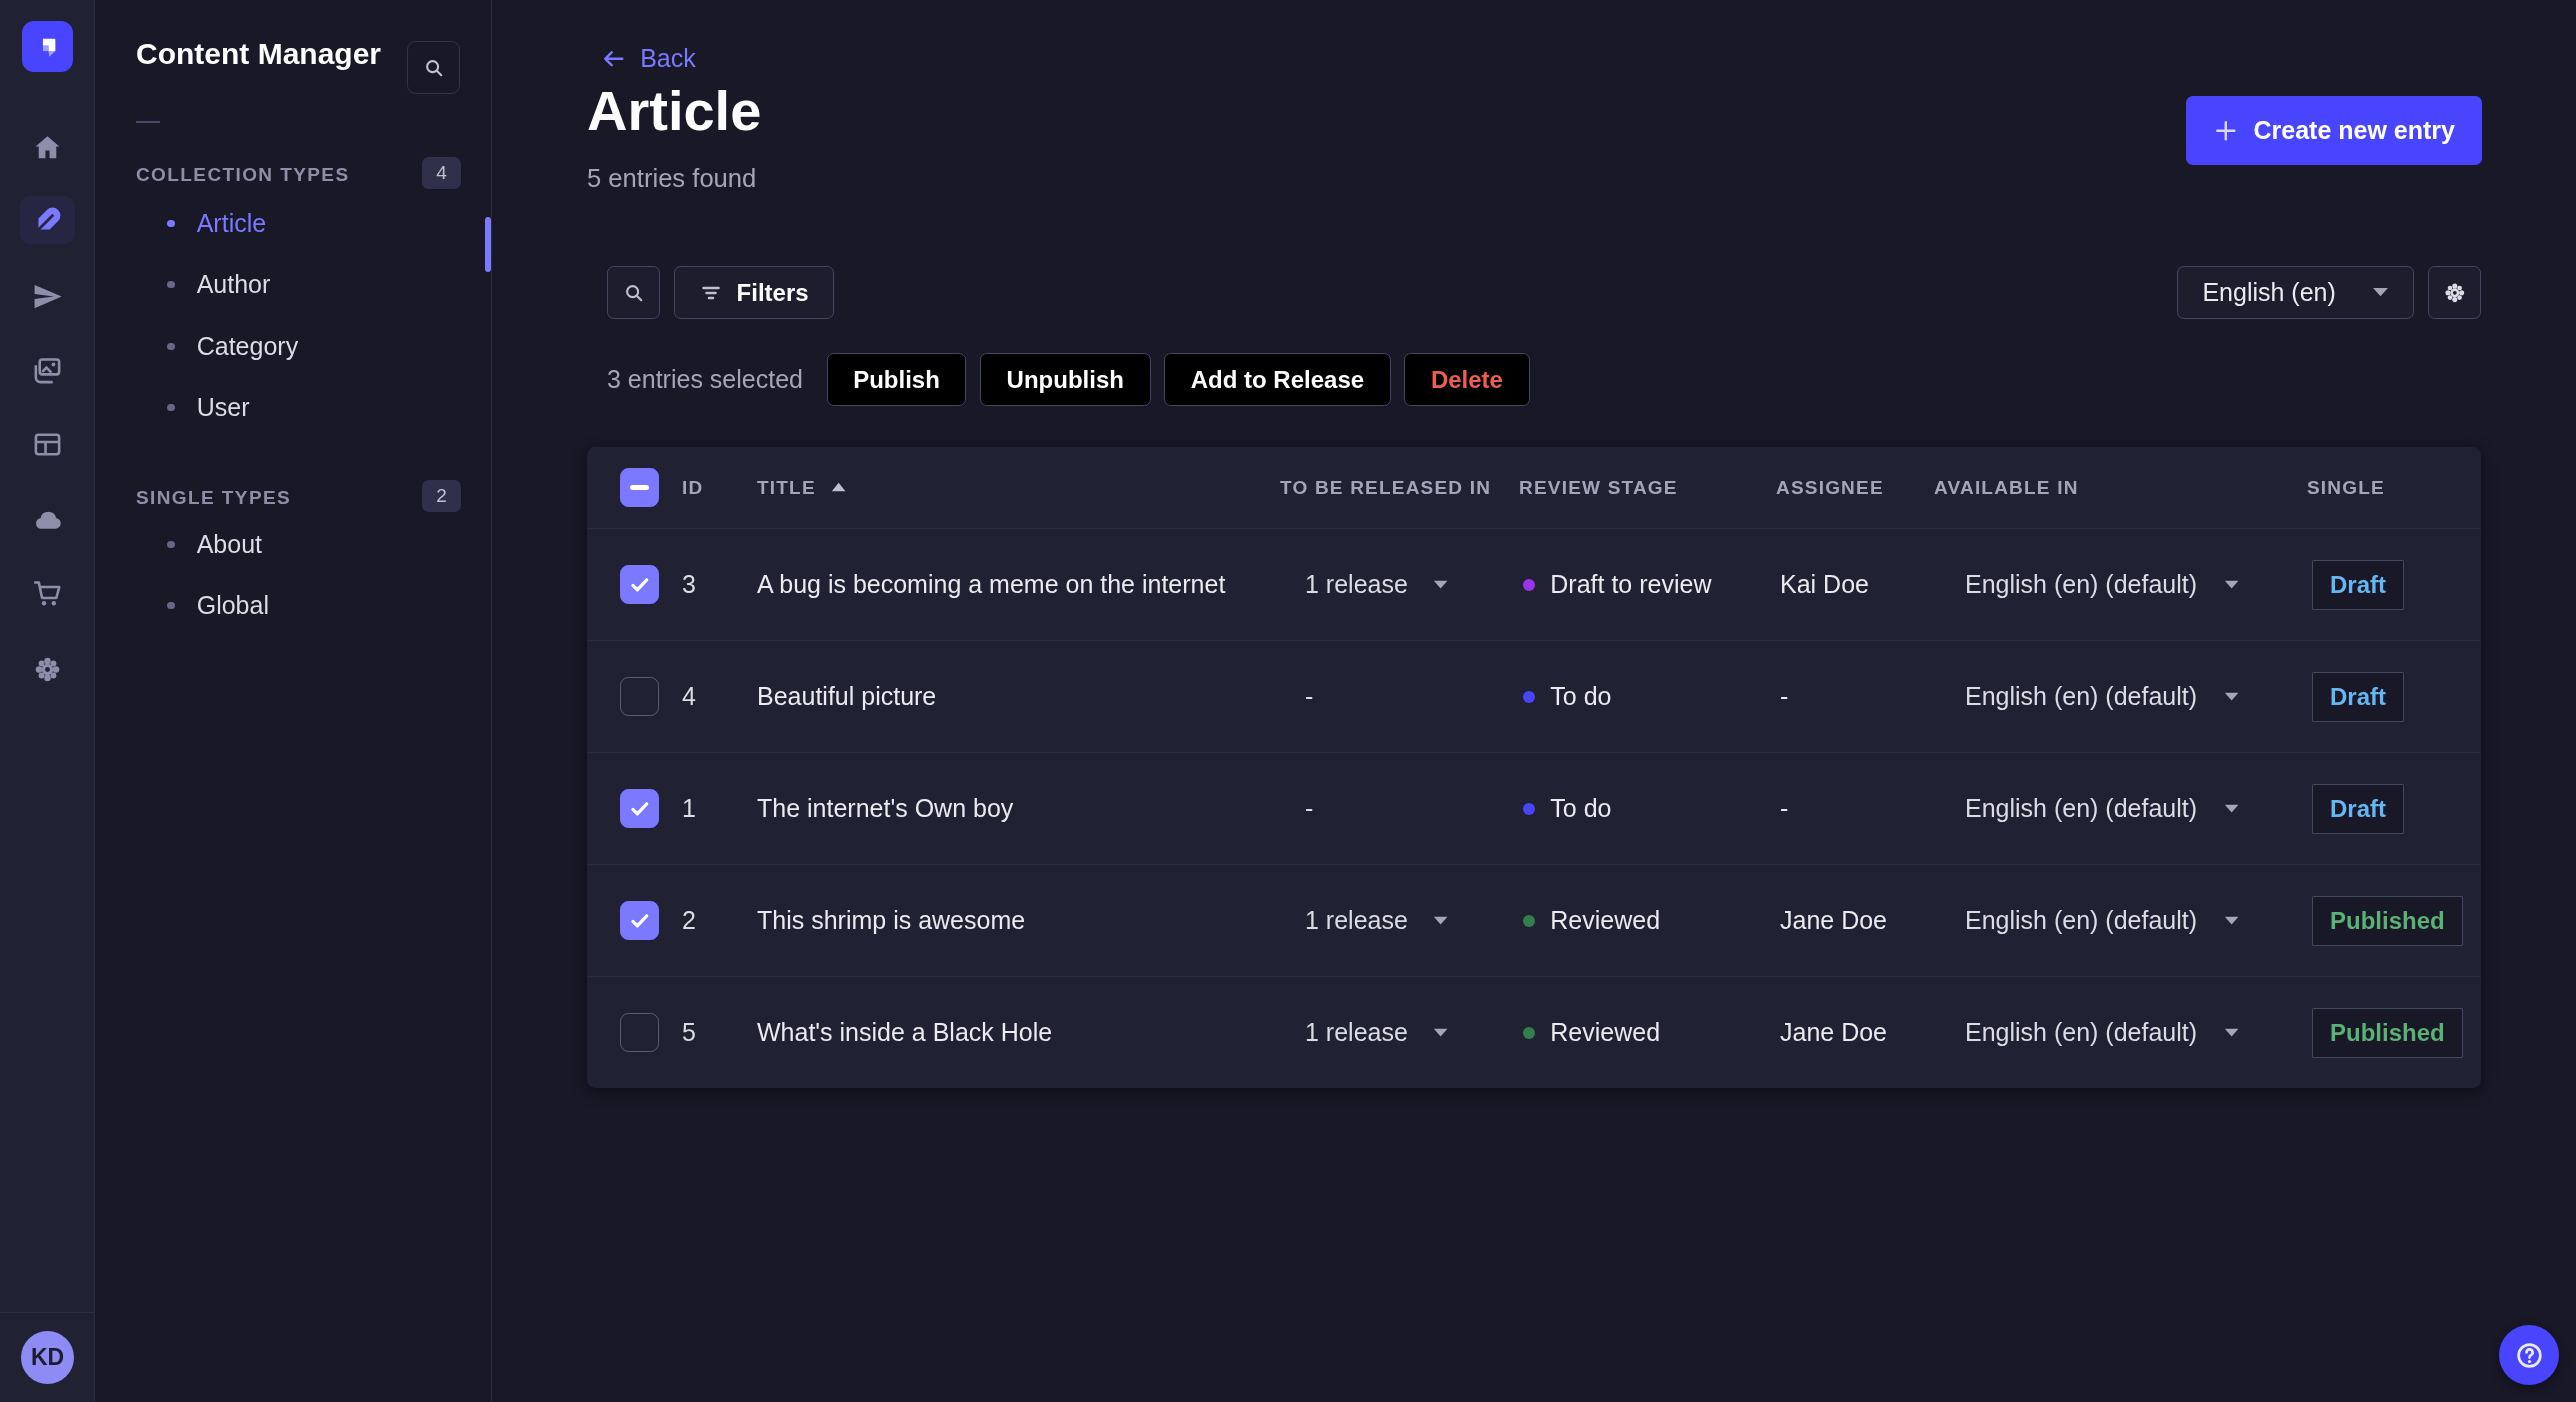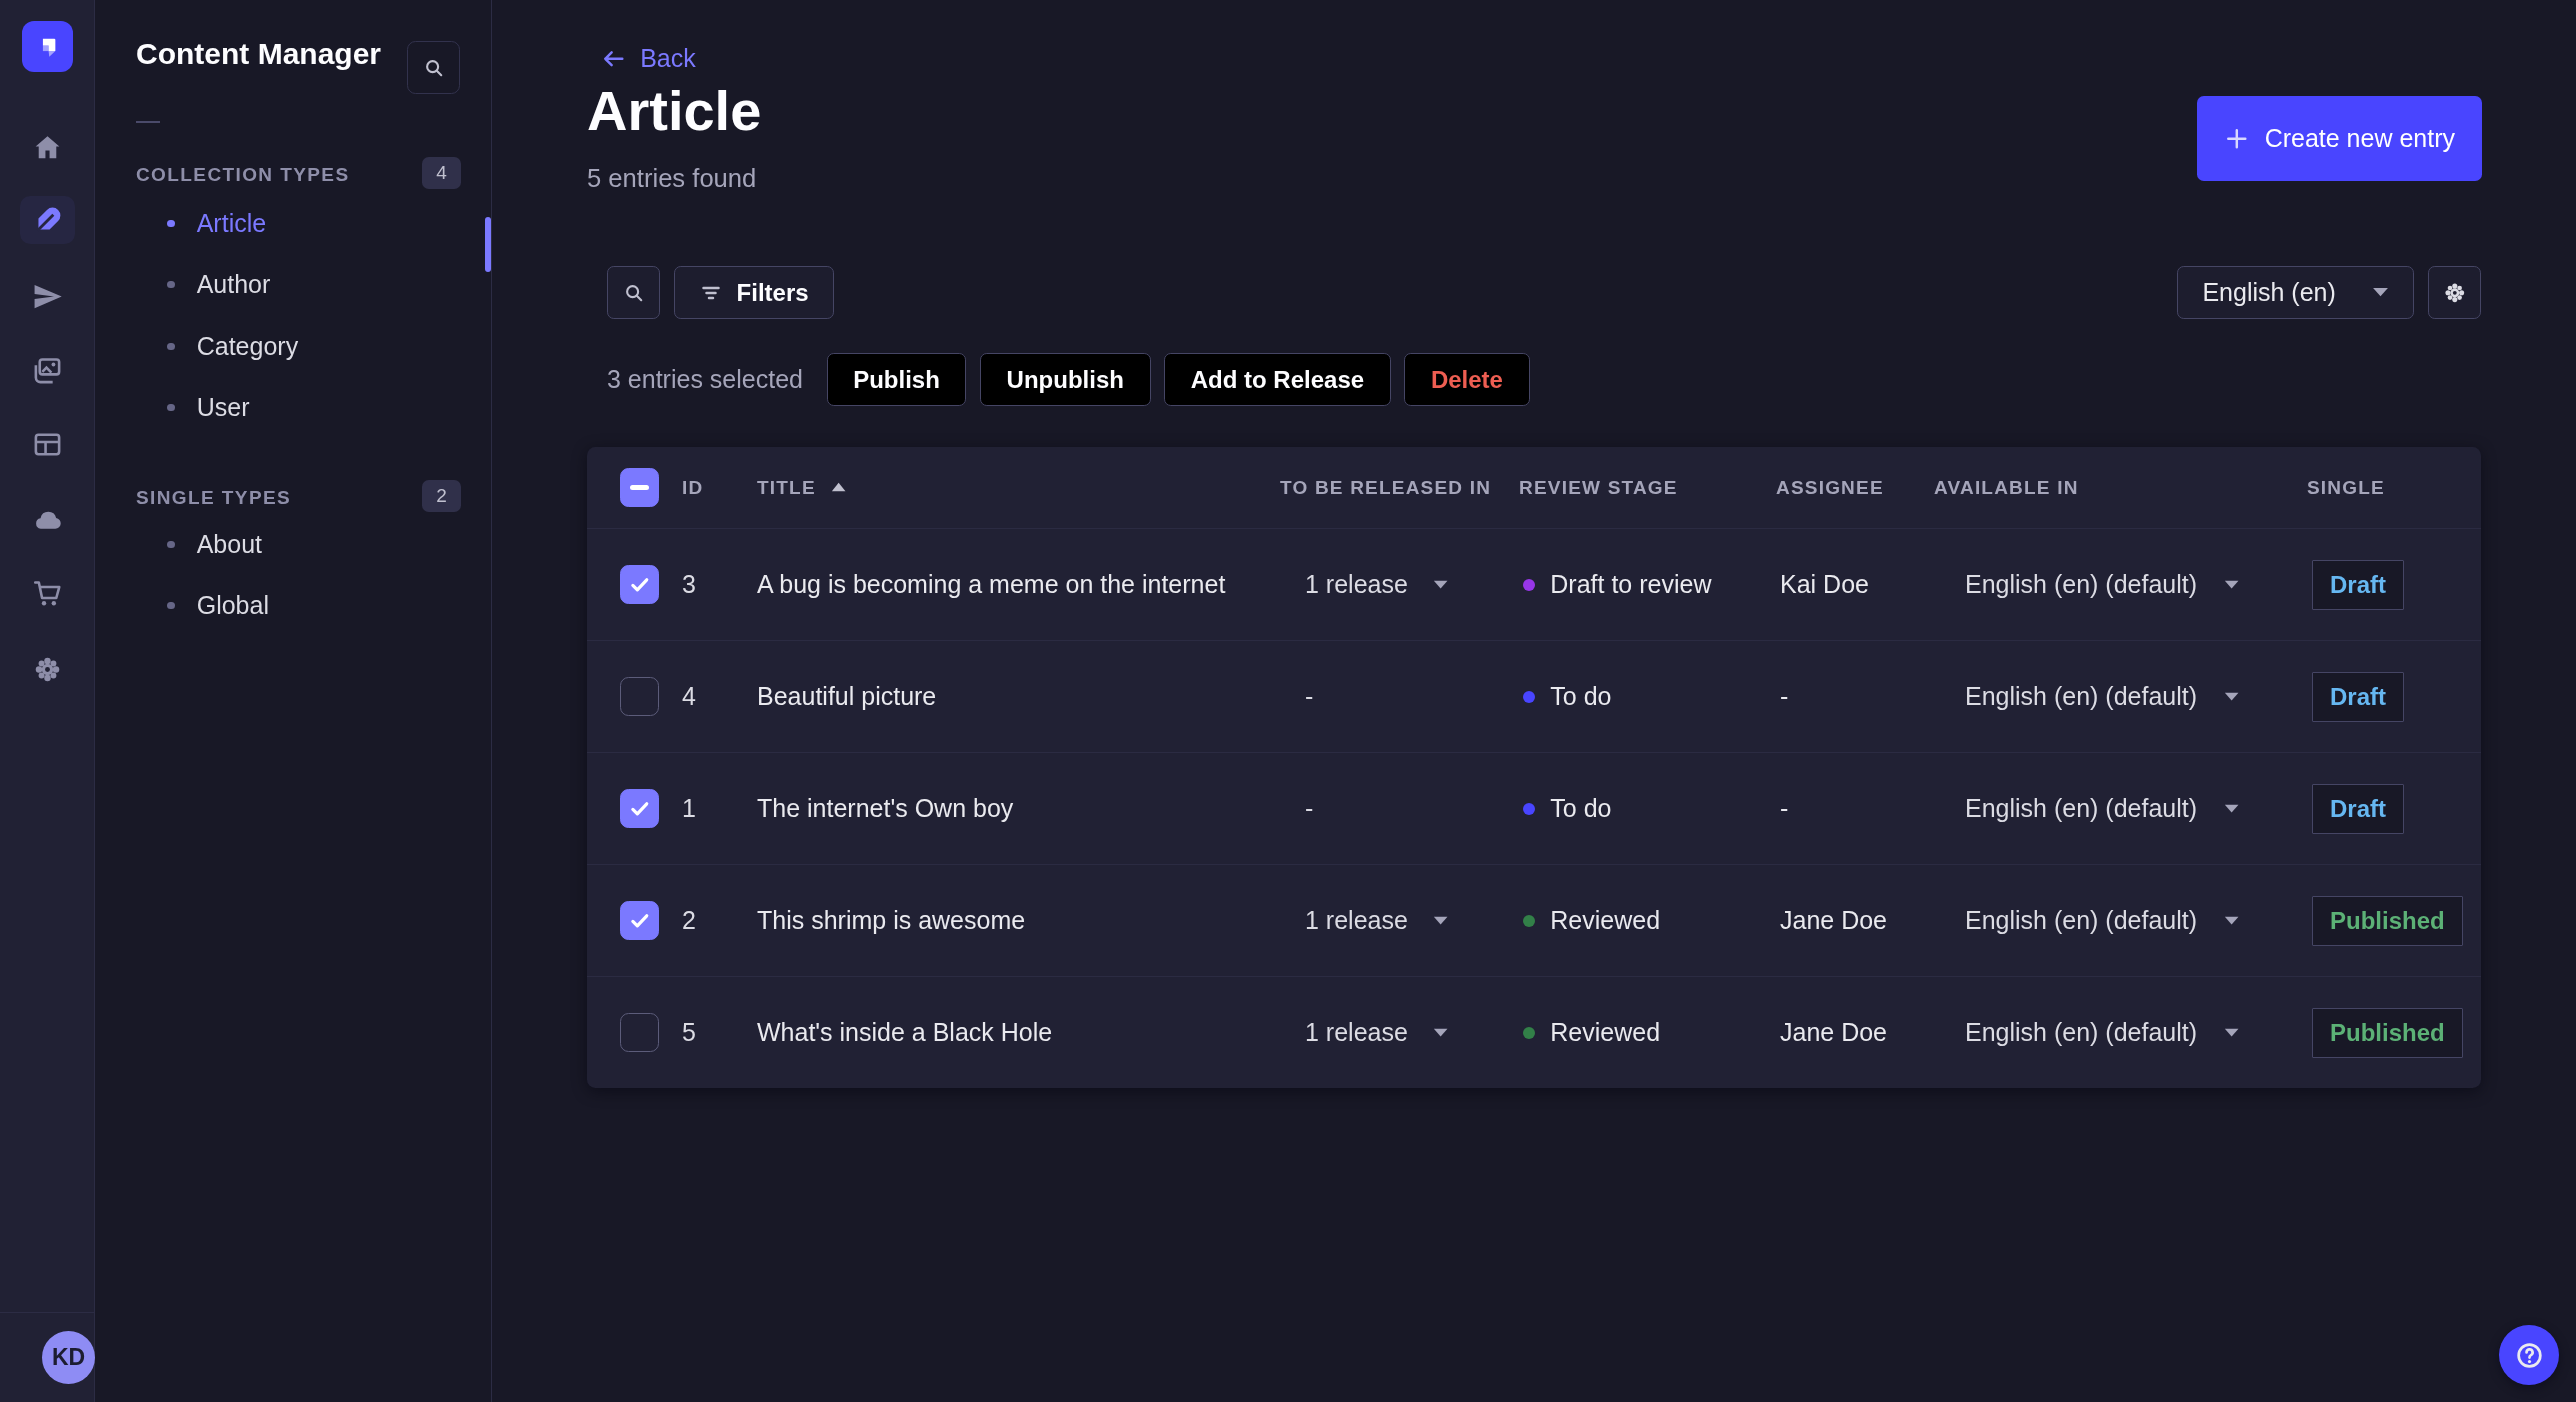--- a/index.html
+++ b/index.html
@@ -7,40 +7,40 @@
     width:2576px;height:1402px;position:relative;overflow:hidden;
     background:#181826;color:#fdfdff;
     font-family:"Liberation Sans","DejaVu Sans",sans-serif;
     -webkit-font-smoothing:antialiased;
   }
   
   #rail{position:absolute;left:0;top:0;width:95px;height:1402px;background:#212134;border-right:0.9px solid #2c2c44;box-sizing:border-box}
   #rail .logo{position:absolute;left:22px;top:21px;width:51px;height:51px;border-radius:12px;background:#4945ff;display:flex;align-items:center;justify-content:center;cursor:pointer}
   .rail-btn{position:absolute;left:20.4px;width:55px;height:48px;border-radius:10.2px;display:flex;align-items:center;justify-content:center;color:#8e8ea9;cursor:pointer}
   .rail-btn.active{background:#262642;color:#7b79ff}
-  .rail-footer{position:absolute;left:0;bottom:0;width:95px;height:90px;border-top:0.9px solid #2c2c44;display:flex;align-items:center;justify-content:flex-end;box-sizing:border-box}
+  .rail-footer{position:absolute;left:0;bottom:0;width:95px;height:90px;border-top:0.9px solid #2c2c44;display:flex;align-items:center;justify-content:center;box-sizing:border-box}
   .avatar{width:53px;height:53px;border-radius:50%;background:#8e8cf4;color:#1d1d31;font-size:23px;font-weight:700;display:flex;align-items:center;justify-content:center;cursor:pointer}
   
   #subnav{position:absolute;left:95px;top:0;width:397px;height:1402px;background:#181826;border-right:0.9px solid #2c2c44;box-sizing:border-box}
   .subnav-title{position:absolute;left:41px;top:37px;font-size:30px;font-weight:700;color:#fdfdff}
   .subnav-search{position:absolute;left:312px;top:41px;width:53px;height:53px;border:0.9px solid #32324d;border-radius:8.5px;display:flex;align-items:center;justify-content:center;color:#c0c0cf;cursor:pointer;box-sizing:border-box}
   .subnav-divider{position:absolute;left:41px;top:121px;width:24px;height:1.7px;background:#4a4a6a}
   .section-label{position:absolute;left:41px;font-size:19px;font-weight:700;letter-spacing:1.4px;color:#8e8ea9}
   .section-badge{position:absolute;left:327px;width:39px;height:32px;background:#30304a;color:#c0c0cf;font-size:19px;border-radius:6.8px;display:flex;align-items:center;justify-content:center}
   .nav-item{position:absolute;left:72px;height:43px;display:flex;align-items:center;gap:22px;font-size:25px;color:#dcdce4;cursor:pointer}
   .nav-item .bullet{width:7.7px;height:7.7px;border-radius:50%;background:#666687;flex:none}
   .nav-item.active{color:#7b79ff}
   .nav-item.active .bullet{background:#7b79ff}
   .active-indicator{position:absolute;left:390px;top:217px;width:6px;height:55px;border-radius:3.4px;background:#7b79ff}
   
   #main{position:absolute;left:492px;top:0;width:2084px;height:1402px}
   .back{position:absolute;left:109px;top:44px;display:flex;align-items:center;gap:13.6px;font-size:25px;color:#7b79ff;cursor:pointer}
   .page-title{position:absolute;left:95px;top:78px;font-size:56px;font-weight:700;color:#fdfdff}
   .subtitle{position:absolute;left:95px;top:164px;font-size:25.6px;color:#a5a5ba}
-  .create-btn{position:absolute;right:94px;top:96px;height:61px;padding:12px 27px;border-radius:6.8px;background:#4945ff;display:flex;align-items:center;gap:15.3px;font-size:25px;font-weight:400;color:#ffffff;cursor:pointer}
+  .create-btn{position:absolute;right:94px;top:96px;height:61px;padding:4px 27px;border-radius:6.8px;background:#4945ff;display:flex;align-items:center;gap:15.3px;font-size:25px;font-weight:700;color:#ffffff;cursor:pointer}
   
   .toolbar-search{position:absolute;left:115px;top:266px;width:53px;height:53px;border:0.9px solid #454564;border-radius:6.8px;background:#1d1d2e;display:flex;align-items:center;justify-content:center;color:#c0c0cf;cursor:pointer;box-sizing:border-box}
   .filters-btn{position:absolute;left:182px;top:266px;height:53px;padding:0 24px;border:0.9px solid #454564;border-radius:6.8px;background:#1d1d2e;display:flex;align-items:center;gap:13.6px;font-size:24px;font-weight:600;color:#fdfdff;cursor:pointer;box-sizing:border-box}
   .locale-group{position:absolute;right:95px;top:266px;display:flex;gap:13.6px}
   .locale-select{width:237px;height:53px;border:0.9px solid #454564;border-radius:6.8px;background:#1d1d2e;display:flex;align-items:center;justify-content:space-between;padding:0 24px;font-size:25px;color:#eaeaef;cursor:pointer;box-sizing:border-box}
   .gear-btn{width:53px;height:53px;border:0.9px solid #454564;border-radius:6.8px;background:#1d1d2e;display:flex;align-items:center;justify-content:center;color:#dcdce4;cursor:pointer;box-sizing:border-box}
   
   .selection{position:absolute;left:115px;top:353px;height:53px;display:flex;align-items:center;gap:13.6px}
   .selection-label{font-size:25px;color:#a5a5ba;margin-right:10px}
   .sel-btn{height:53px;padding:0 25.6px;border:0.9px solid #454564;border-radius:6.8px;background:#000000;display:flex;align-items:center;font-size:24px;font-weight:600;color:#fdfdff;cursor:pointer;box-sizing:border-box}

